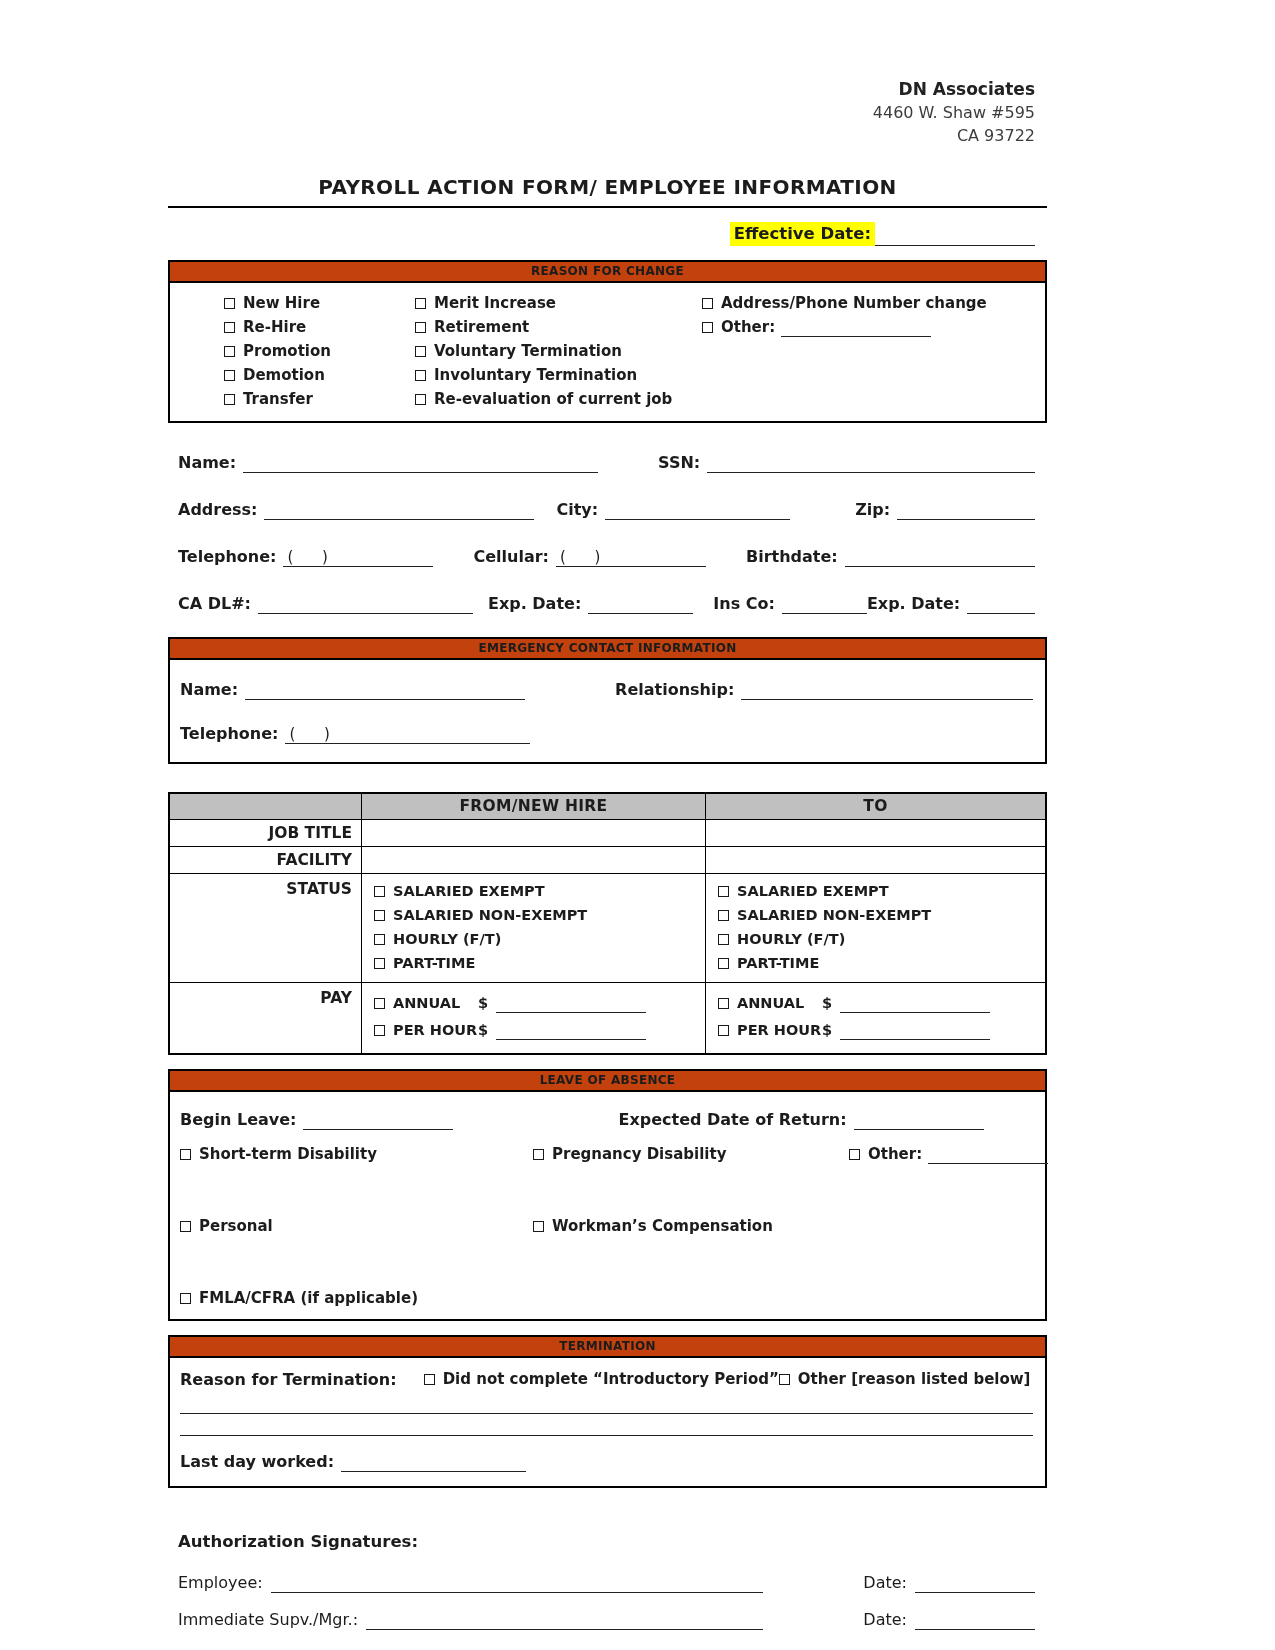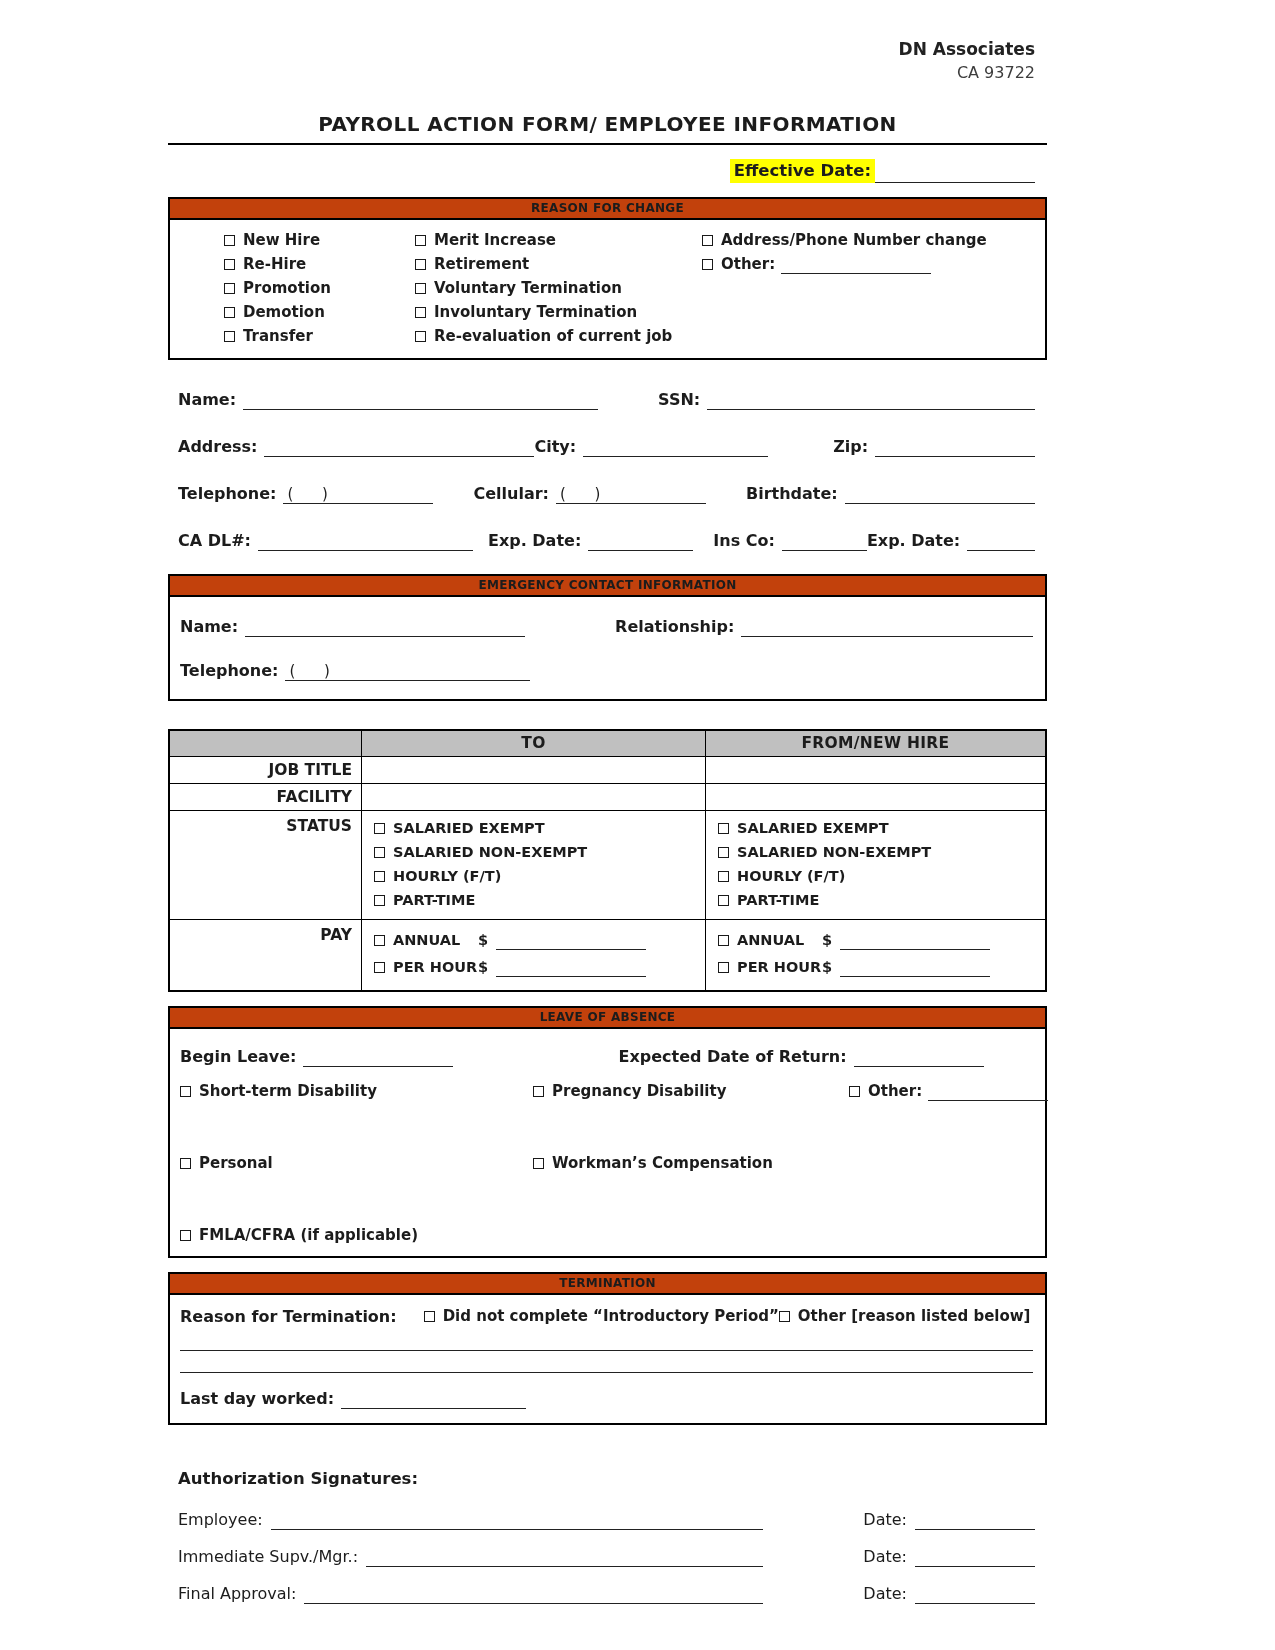--- a/index.html
+++ b/index.html
@@ -6,21 +6,21 @@
   html, body { background: #ffffff; }
   body {
     width: 1275px; height: 1650px;
     font-family: "DejaVu Sans", "Liberation Sans", sans-serif;
     color: #1c1c1c;
   }
   .sheet { position: relative; width: 1275px; height: 1650px; overflow: hidden; background: #fff; }
   .content { position: absolute; left: 168px; top: 0; width: 879px; }
 
   
-  .letterhead { padding-top: 38px; padding-right: 12px; text-align: right; }
+  .letterhead { padding-top: 78px; padding-right: 12px; text-align: right; }
   .letterhead .company { font-weight: bold; font-size: 17px; line-height: 23px; color: #222; }
   .letterhead .addr { font-size: 16px; line-height: 23px; color: #3d3d3d; }
 
   
   .title-block { margin-top: 28px; border-bottom: 2px solid #000; padding-bottom: 7px; text-align: center; }
   .title { font-size: 20px; font-weight: bold; letter-spacing: 0.4px; }
 
   
   .eff-row { margin-top: 12px; padding-right: 12px; display: flex; justify-content: flex-end; align-items: flex-end; height: 26px; }
   .eff-label { background: #ffff00; font-weight: bold; font-size: 16.5px; padding: 1px 4px; line-height: 22px; }
@@ -41,21 +41,21 @@
   .cb { display: inline-block; width: 11px; height: 11px; border: 1.8px solid #1a1a1a; flex: 0 0 auto; margin-right: 8px; background: #fff; }
   .cb-item { display: flex; align-items: center; font-size: 15px; line-height: 24px; font-weight: bold; }
   .cb-label { white-space: nowrap; }
 
   
   .reason-grid { display: grid; grid-template-columns: 191px 287px 1fr; padding: 8px 10px 10px 54px; }
 
   
   .fields { margin-top: 26px; padding: 0 12px 0 10px; }
   .frow { display: flex; align-items: flex-end; height: 24px; margin-bottom: 23px; }
-  .ml15 { margin-left: 15px; } .ml20 { margin-left: 20px; } .ml22 { }
+  .ml15 { margin-left: 15px; } .ml20 { margin-left: 20px; } .ml22 { margin-left: 22px; }
   .ml40 { margin-left: 40px; } .ml60 { margin-left: 60px; } .ml65 { margin-left: 65px; }
 
   
   .em-body { padding: 16px 12px 18px 10px; }
   .em-row { display: flex; align-items: flex-end; height: 24px; }
   .em-row + .em-row { margin-top: 20px; }
   .ml90 { margin-left: 90px; }
 
   
   .job-table { margin-top: 28px; border: 2px solid #000; display: grid; grid-template-columns: 191px 344px 1fr; }
@@ -95,20 +95,21 @@
   .sig-date-label { font-size: 16px; white-space: nowrap; margin-left: 100px; margin-right: 8px; line-height: 20px; }
 </style>
 </head>
 <body>
 
 <div class="sheet">
   <div class="content">
 
     <div class="letterhead">
       <div class="company">DN Associates</div>
+      <div class="addr">4460 W. Shaw #595</div>
       <div class="addr">CA 93722</div>
     </div>
 
     <div class="title-block">
       <div class="title">PAYROLL ACTION FORM/ EMPLOYEE INFORMATION</div>
     </div>
 
     <div class="eff-row">
       <span class="eff-label">Effective Date:</span>
       <span class="line w160"></span>
@@ -221,22 +222,22 @@
         </div>
         <div class="em-row">
           <span class="flabel">Telephone:</span>
           <span class="line w245 paren">(&nbsp;&nbsp;&nbsp;&nbsp;&nbsp;&nbsp;)</span>
         </div>
       </div>
     </div>
 
     <div class="job-table">
       <div class="jt-cell c-left r-head"></div>
+      <div class="jt-cell c-mid r-head head-text">FROM/NEW HIRE</div>
       <div class="jt-cell c-right r-head head-text">TO</div>
-      <div class="jt-cell c-mid r-head head-text">FROM/NEW HIRE</div>
 
       <div class="jt-cell c-left rowlabel lh27">JOB TITLE</div>
       <div class="jt-cell c-mid lh27"></div>
       <div class="jt-cell c-right lh27"></div>
 
       <div class="jt-cell c-left rowlabel lh27">FACILITY</div>
       <div class="jt-cell c-mid lh27"></div>
       <div class="jt-cell c-right lh27"></div>
 
       <div class="jt-cell c-left rowlabel pt6">STATUS</div>

